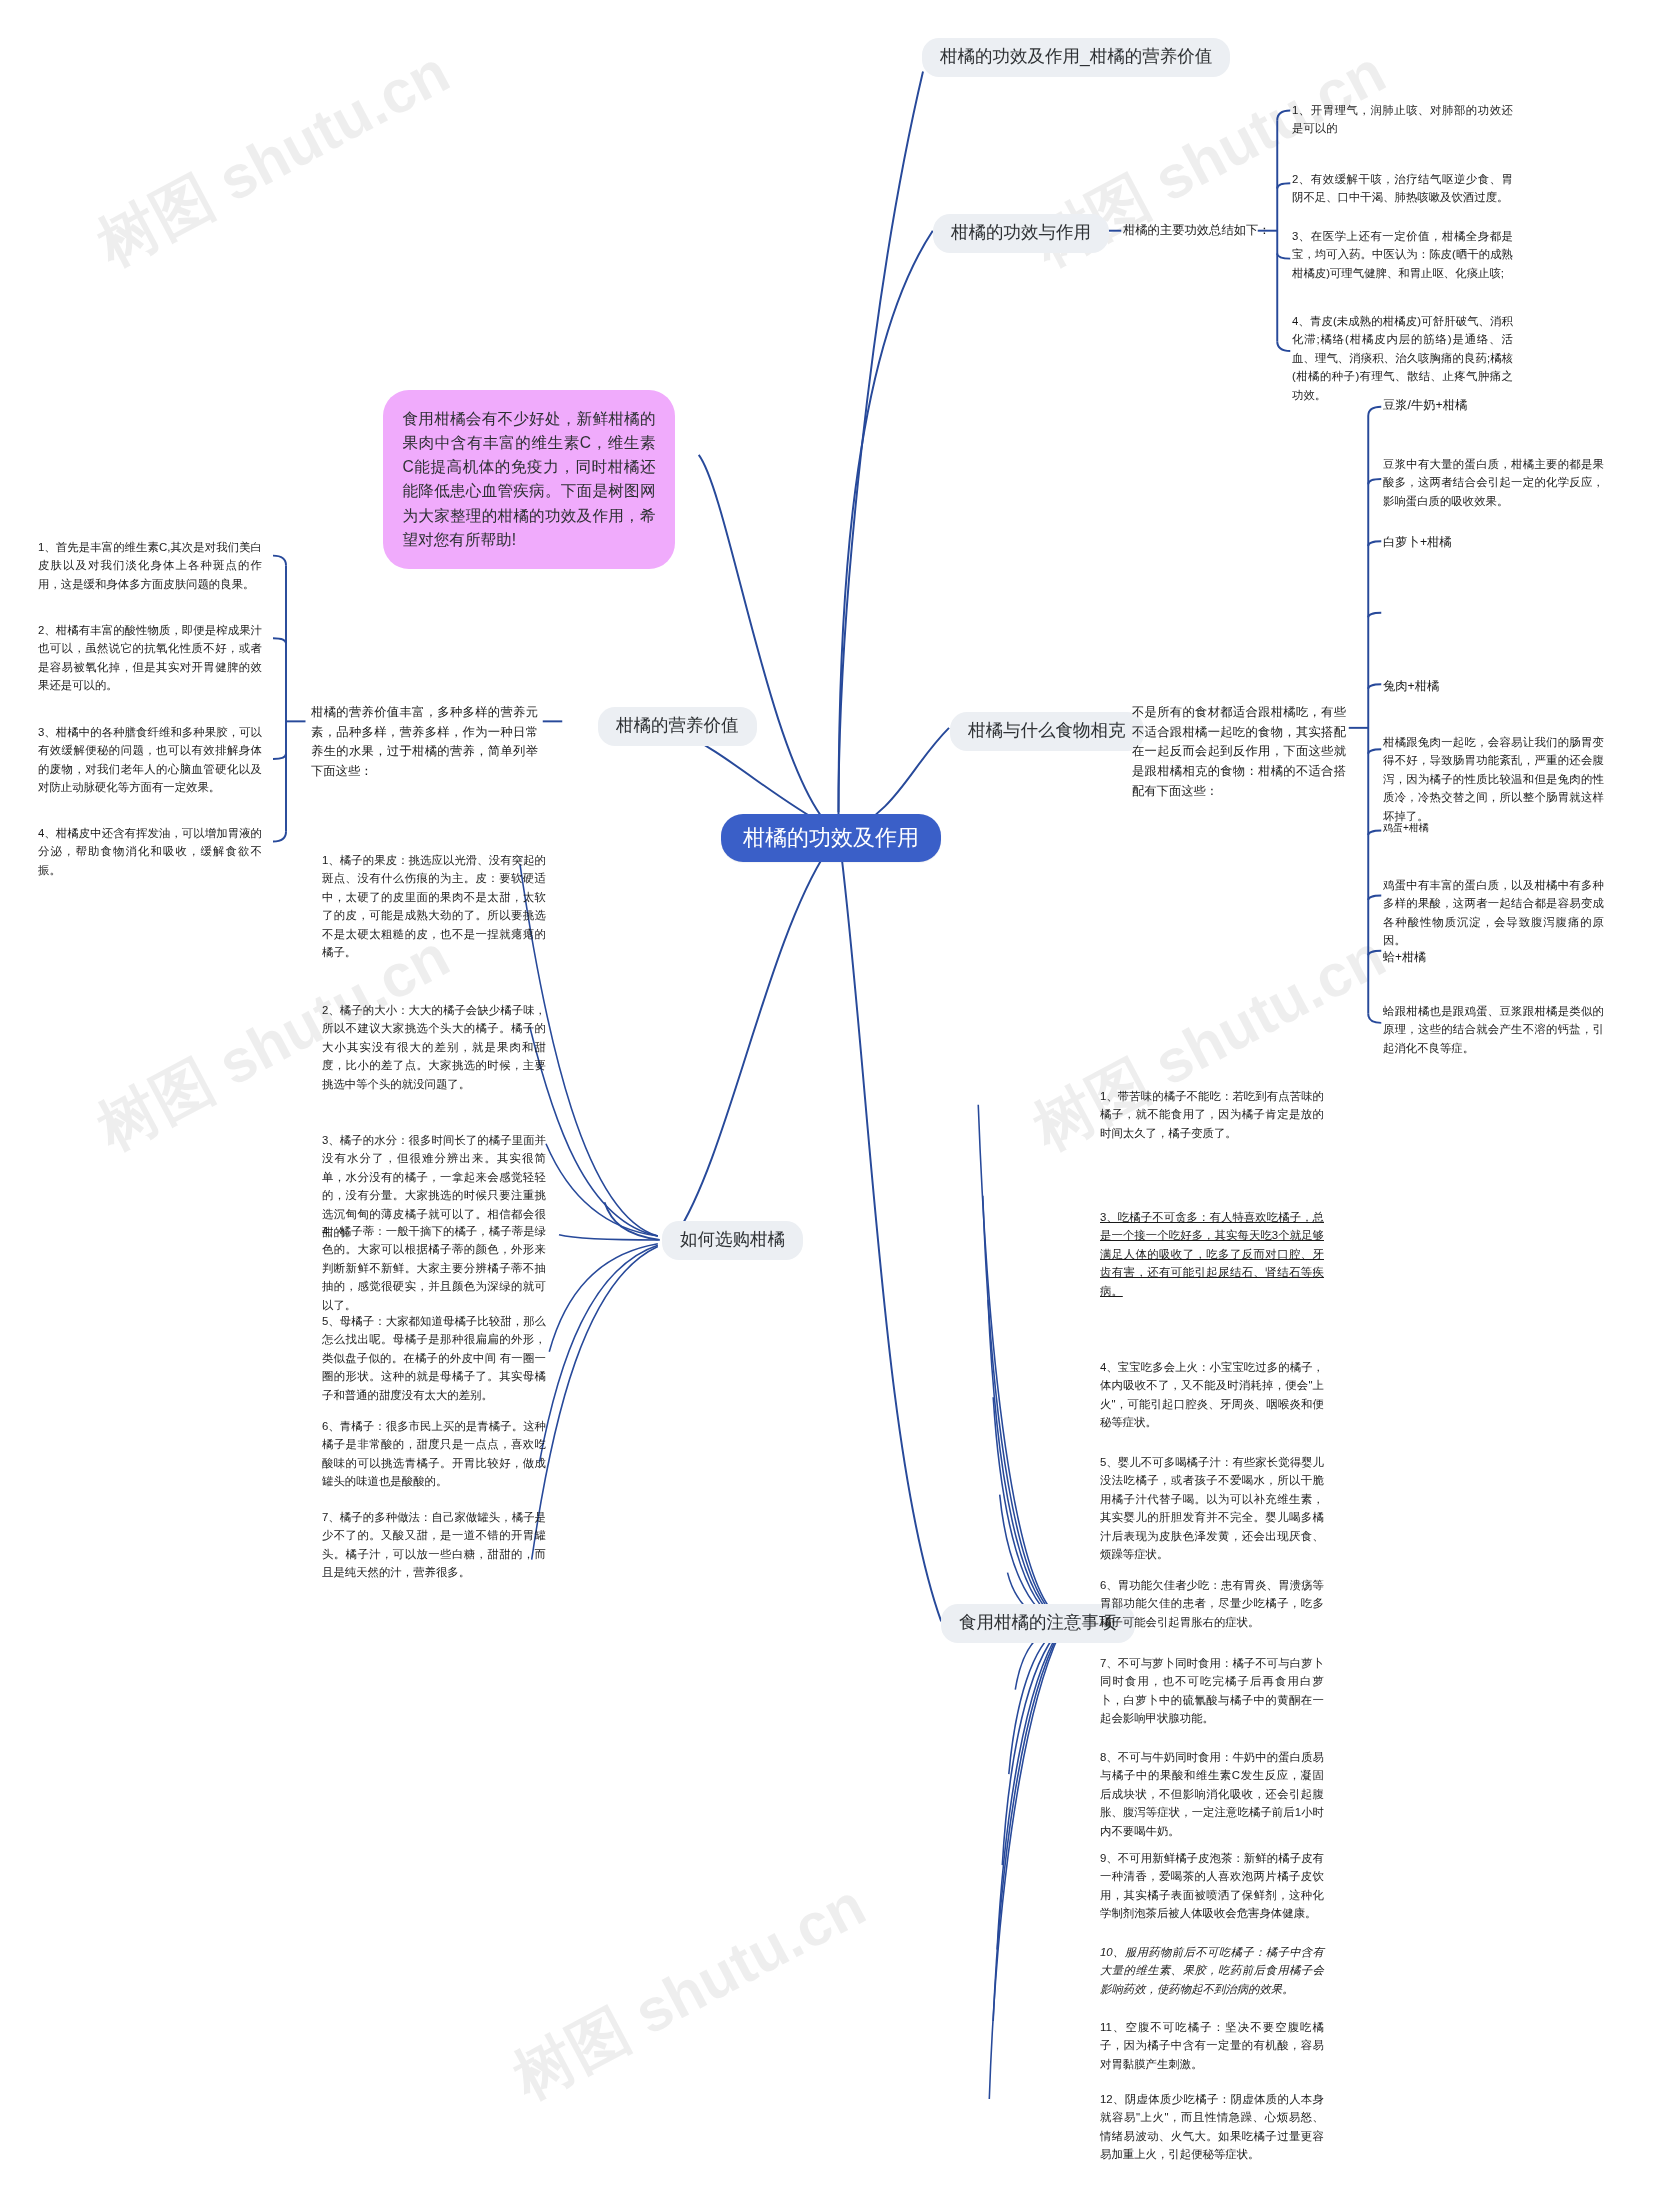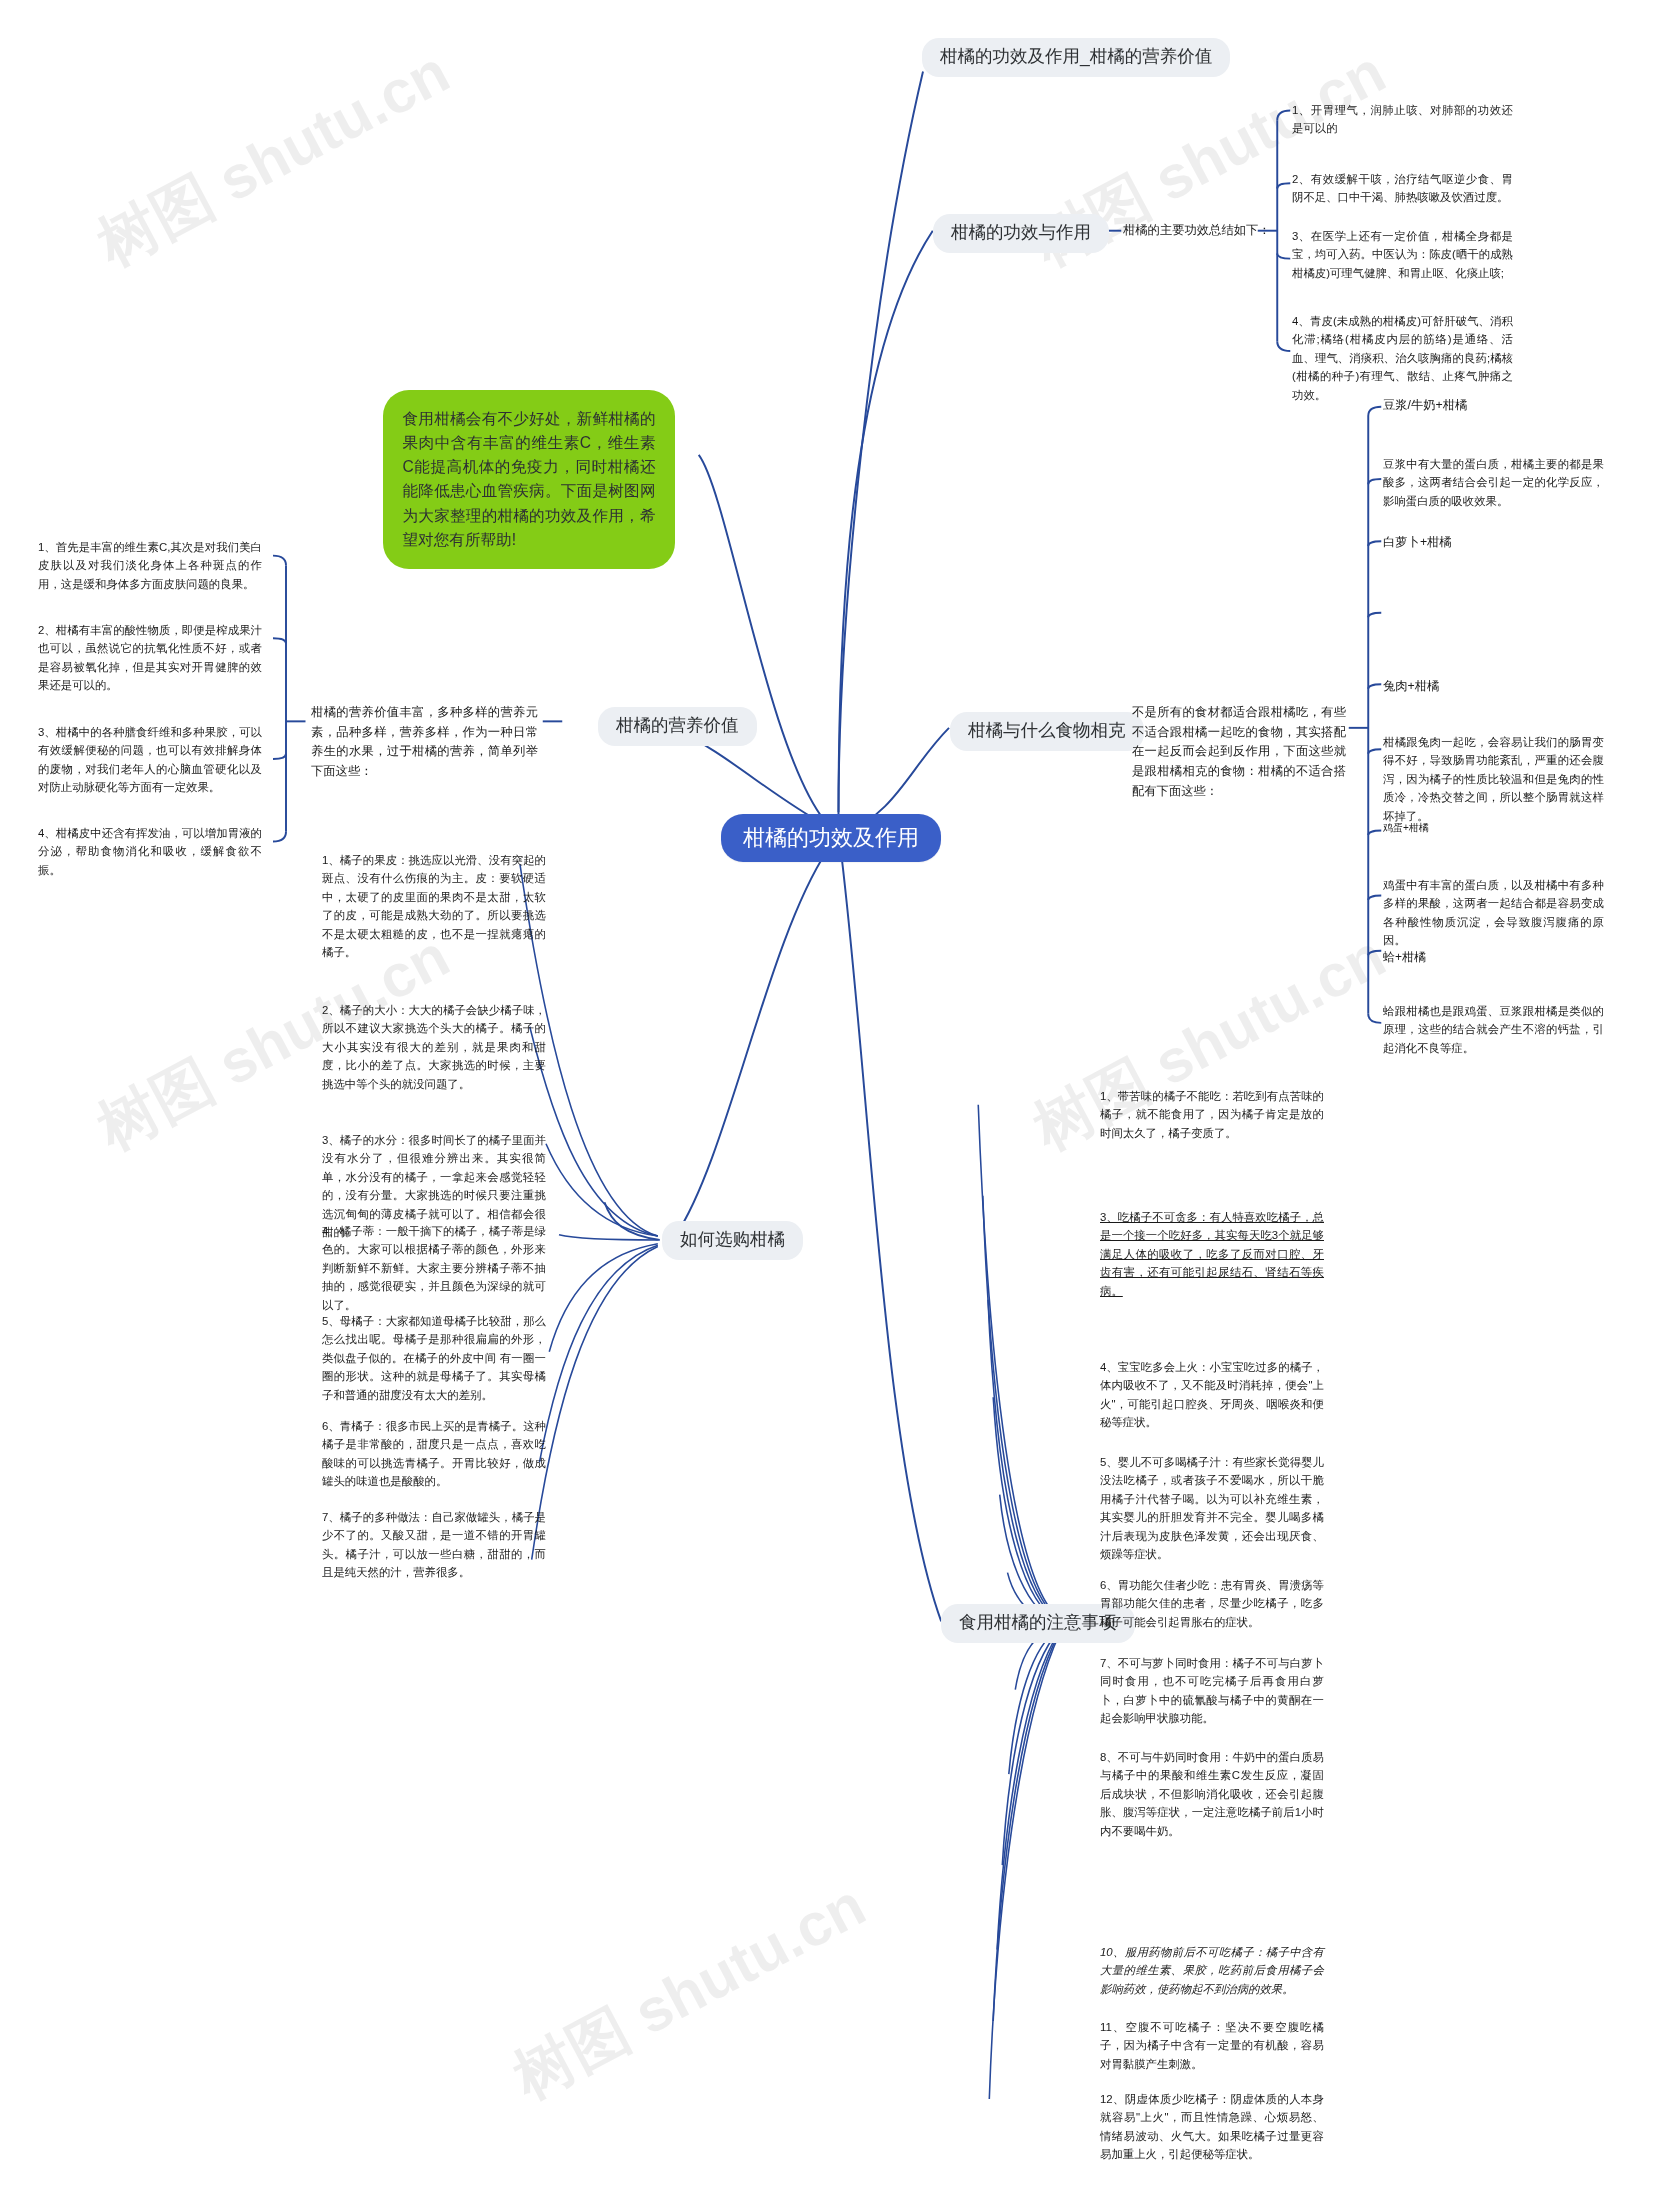--- a/index.html
+++ b/index.html
@@ -46,21 +46,21 @@
   .pill{
     background:#eceff3;
     color:#2d3033;
     border-radius:17px;
     padding:8.4px 18px;
     font-size:17.5px;
     line-height:1.25;
     white-space:nowrap;
   }
   .bubble{
-    background:#84cc16;
+    background:#f0abfc;
     color:#2d3033;
     border-radius:26px;
     padding:17px 19.5px;
     font-size:15.6px;
     line-height:1.55;
     text-align:justify;
   }
   .txt{
     font-size:11.4px;
     line-height:1.62;
@@ -210,18 +210,19 @@
 
   <div class="node pill" style="left:941px;top:1604px;">食用柑橘的注意事项</div>
 
   <div class="node txt" style="left:1100px;top:1087px;width:224px;">1、带苦味的橘子不能吃：若吃到有点苦味的橘子，就不能食用了，因为橘子肯定是放的时间太久了，橘子变质了。</div>
   <div class="node txt" style="left:1100px;top:1208px;width:224px;text-decoration:underline;">3、吃橘子不可贪多：有人特喜欢吃橘子，总是一个接一个吃好多，其实每天吃3个就足够满足人体的吸收了，吃多了反而对口腔、牙齿有害，还有可能引起尿结石、肾结石等疾病。</div>
   <div class="node txt" style="left:1100px;top:1358px;width:224px;">4、宝宝吃多会上火：小宝宝吃过多的橘子，体内吸收不了，又不能及时消耗掉，便会"上火"，可能引起口腔炎、牙周炎、咽喉炎和便秘等症状。</div>
   <div class="node txt" style="left:1100px;top:1453px;width:224px;">5、婴儿不可多喝橘子汁：有些家长觉得婴儿没法吃橘子，或者孩子不爱喝水，所以干脆用橘子汁代替子喝。以为可以补充维生素，其实婴儿的肝胆发育并不完全。婴儿喝多橘汁后表现为皮肤色泽发黄，还会出现厌食、烦躁等症状。</div>
   <div class="node txt" style="left:1100px;top:1576px;width:224px;">6、胃功能欠佳者少吃：患有胃炎、胃溃疡等胃部功能欠佳的患者，尽量少吃橘子，吃多橘子可能会引起胃胀右的症状。</div>
   <div class="node txt" style="left:1100px;top:1654px;width:224px;">7、不可与萝卜同时食用：橘子不可与白萝卜同时食用，也不可吃完橘子后再食用白萝卜，白萝卜中的硫氰酸与橘子中的黄酮在一起会影响甲状腺功能。</div>
   <div class="node txt" style="left:1100px;top:1748px;width:224px;">8、不可与牛奶同时食用：牛奶中的蛋白质易与橘子中的果酸和维生素C发生反应，凝固后成块状，不但影响消化吸收，还会引起腹胀、腹泻等症状，一定注意吃橘子前后1小时内不要喝牛奶。</div>
+  <div class="node txt" style="left:1100px;top:1849px;width:224px;">9、不可用新鲜橘子皮泡茶：新鲜的橘子皮有一种清香，爱喝茶的人喜欢泡两片橘子皮饮用，其实橘子表面被喷洒了保鲜剂，这种化学制剂泡茶后被人体吸收会危害身体健康。</div>
   <div class="node txt" style="left:1100px;top:1943px;width:224px;font-style:italic;">10、服用药物前后不可吃橘子：橘子中含有大量的维生素、果胶，吃药前后食用橘子会影响药效，使药物起不到治病的效果。</div>
   <div class="node txt" style="left:1100px;top:2018px;width:224px;">11、空腹不可吃橘子：坚决不要空腹吃橘子，因为橘子中含有一定量的有机酸，容易对胃黏膜产生刺激。</div>
   <div class="node txt" style="left:1100px;top:2090px;width:224px;">12、阴虚体质少吃橘子：阴虚体质的人本身就容易"上火"，而且性情急躁、心烦易怒、情绪易波动、火气大。如果吃橘子过量更容易加重上火，引起便秘等症状。</div>
 
 </div>
 
 
 </body></html>

